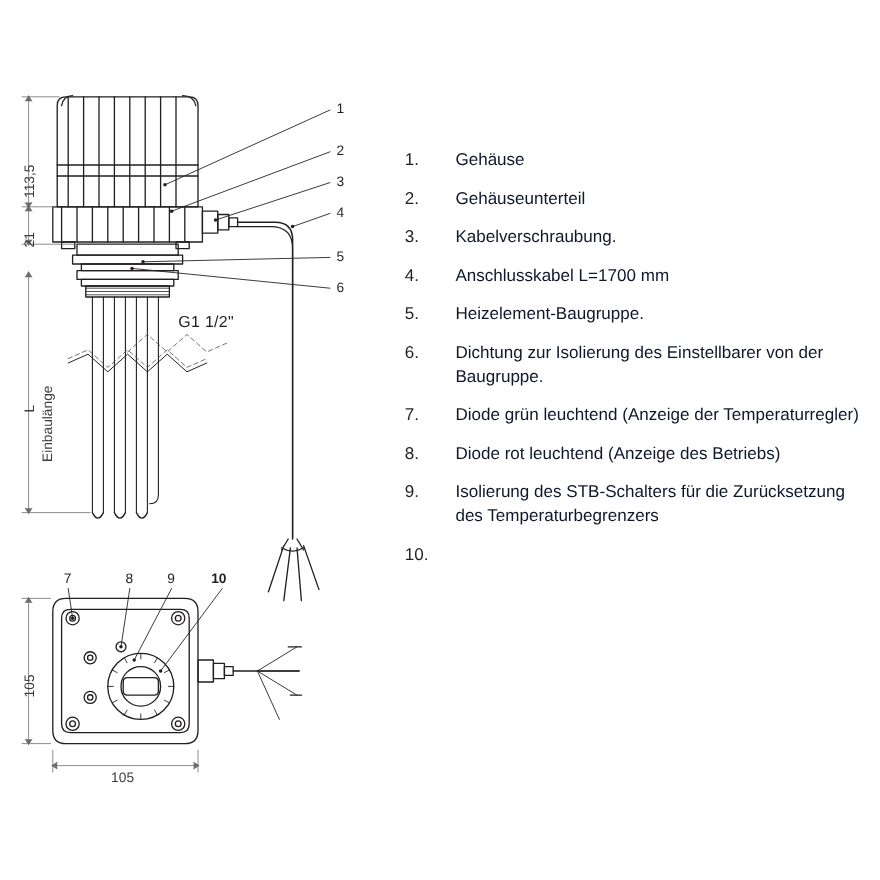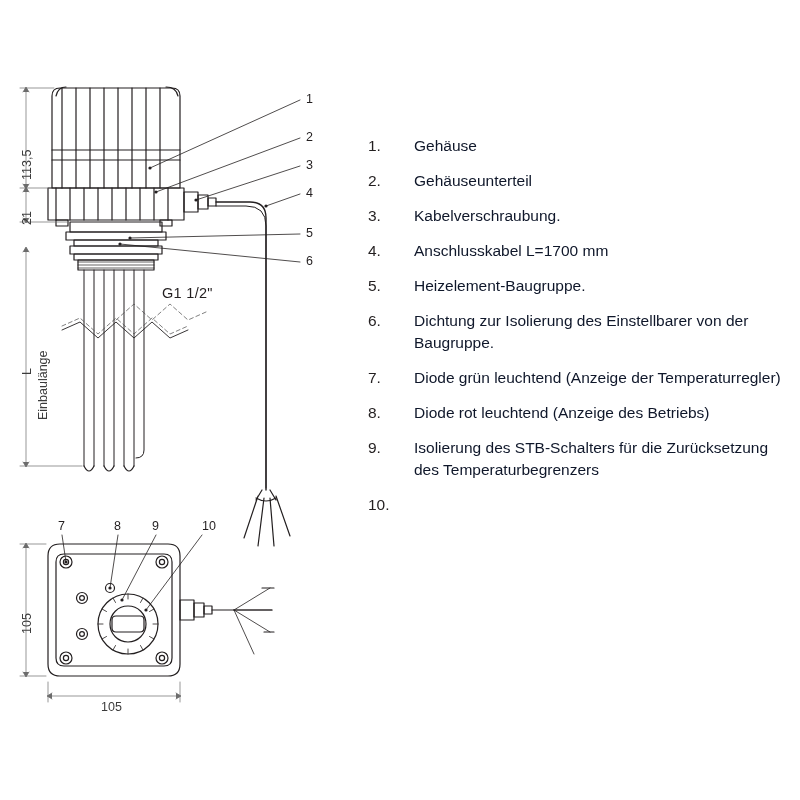--- a/index.html
+++ b/index.html
@@ -226,21 +226,21 @@
   <div class="callout-num" style="left:306px; top:92px;">1</div>
   <div class="callout-num" style="left:306px; top:130px;">2</div>
   <div class="callout-num" style="left:306px; top:158px;">3</div>
   <div class="callout-num" style="left:306px; top:186px;">4</div>
   <div class="callout-num" style="left:306px; top:226px;">5</div>
   <div class="callout-num" style="left:306px; top:254px;">6</div>
 
   <div class="callout-num" style="left:58px; top:519px;">7</div>
   <div class="callout-num" style="left:114px; top:519px;">8</div>
   <div class="callout-num" style="left:152px; top:519px;">9</div>
-  <div class="callout-num" style="left:202px; top:519px;">10</div>
+  <div class="callout-num" style="left:192px; top:519px;font-weight:bold;">10</div>
 
   <div class="legend">
     <div class="legend-row">
       <div class="legend-num">1.</div>
       <div class="legend-text">Gehäuse</div>
     </div>
     <div class="legend-row">
       <div class="legend-num">2.</div>
       <div class="legend-text">Gehäuseunterteil</div>
     </div>

